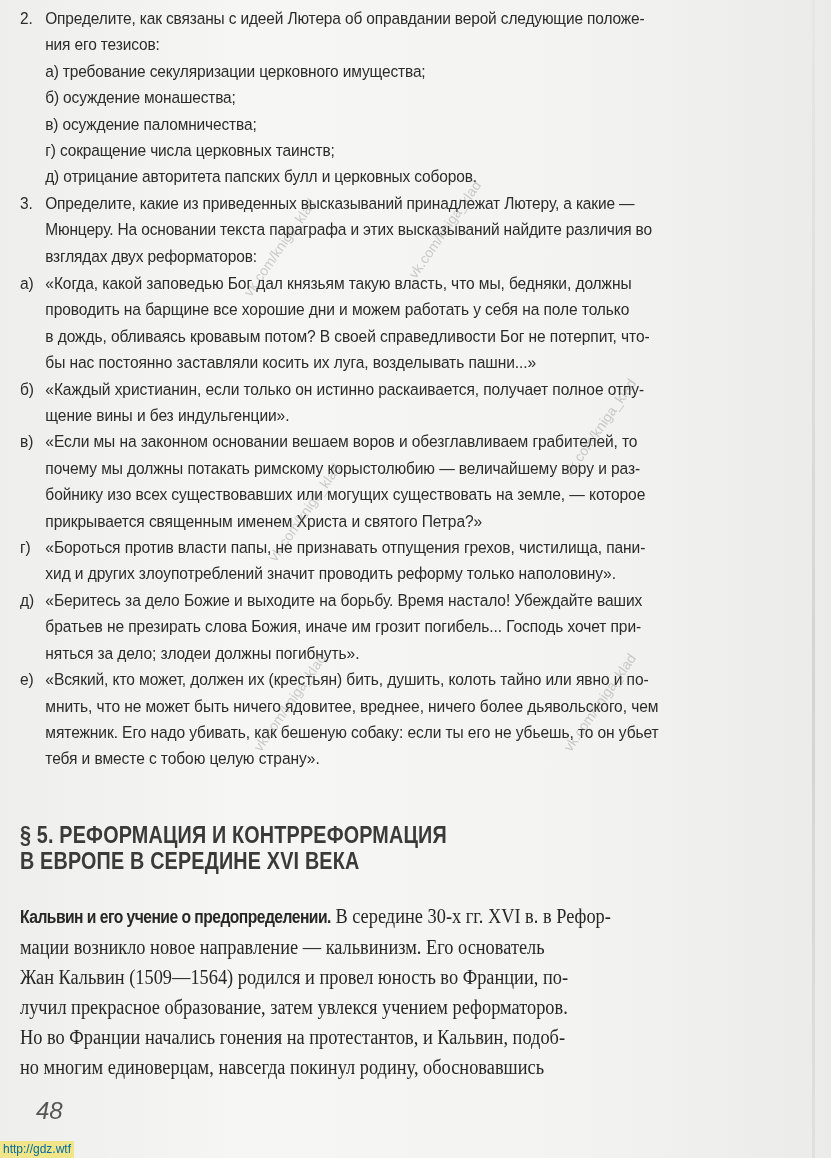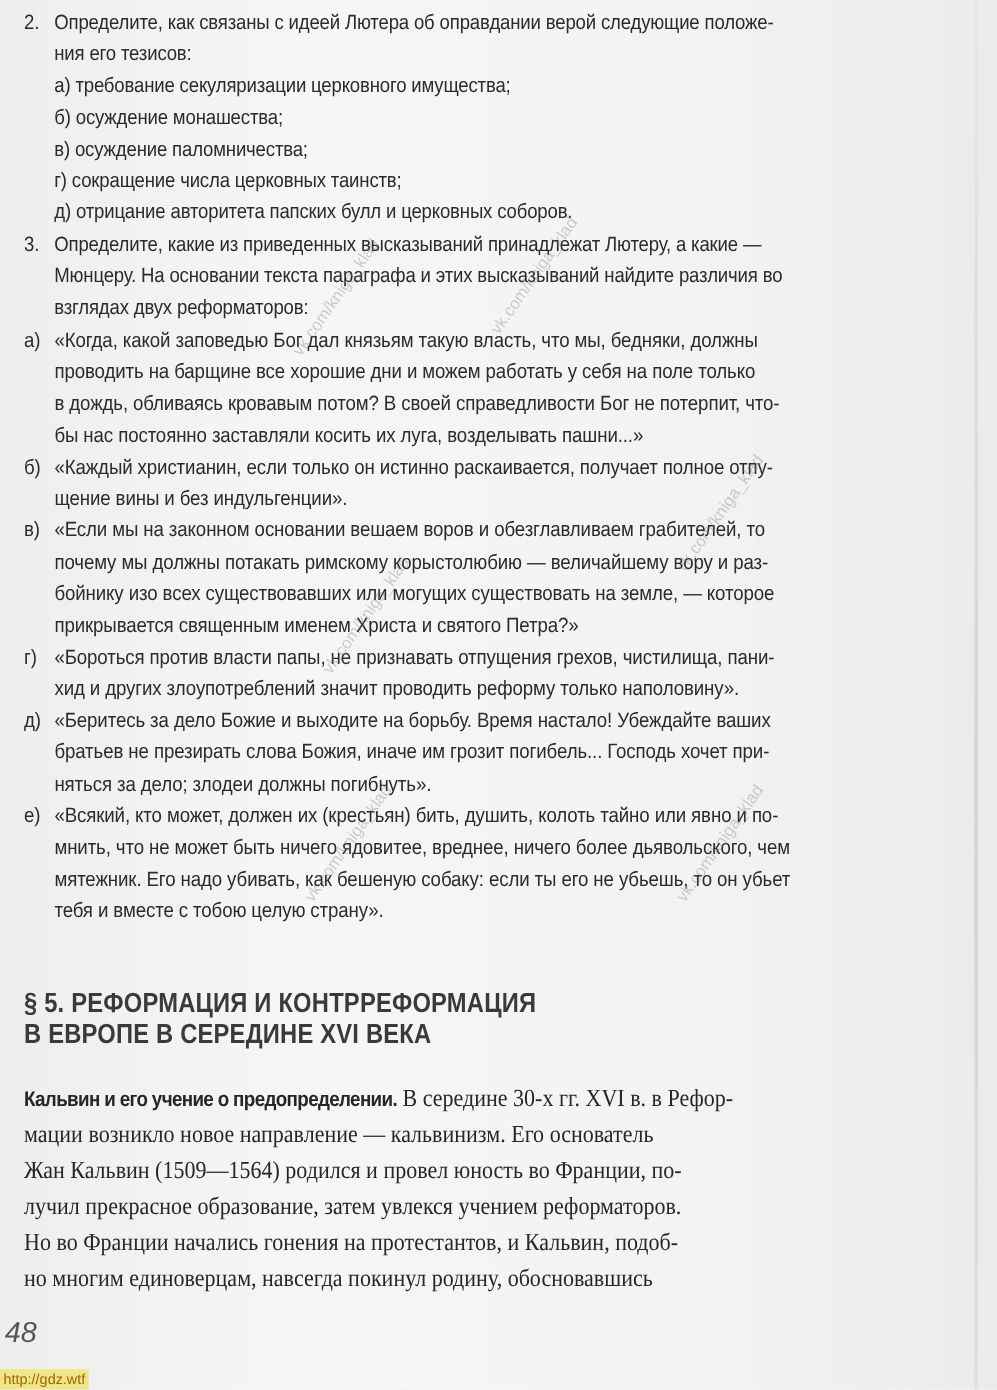--- a/index.html
+++ b/index.html
@@ -46,27 +46,27 @@
     position:absolute; left:20px; top:901px; width:880px;
     font-family:"Liberation Serif", serif; font-size:20.5px; line-height:30px;
     color:#262626; transform:scaleX(0.895); transform-origin:left top;
   }
   .body-text .ln { display:block; white-space:nowrap; }
   .body-text .lead {
     font-family:"Liberation Sans", sans-serif; font-weight:bold; font-size:17.5px;
     letter-spacing:-0.6px;
   }
   .page-num {
-    position:absolute; left:4px; top:1097px;
+    position:absolute; left:36px; top:1097px;
     font-family:"Liberation Sans", sans-serif; font-style:italic;
     font-size:24px; color:#555;
   }
   .site-badge {
     position:absolute; left:0; top:1141px; height:17px; padding:0 3px;
-    background:#f1e58a; color:#a16207; font-size:12px; line-height:17px;
+    background:#f1e58a; color:#0369a1; font-size:12px; line-height:17px;
     font-family:"Liberation Sans", sans-serif;
   }
   .wm {
     position:absolute; font-size:14px; color:rgba(120,120,120,0.35);
     transform:rotate(-55deg); transform-origin:left top; white-space:nowrap;
     font-family:"Liberation Sans", sans-serif;
   }
 </style>
 </head>
 <body>

